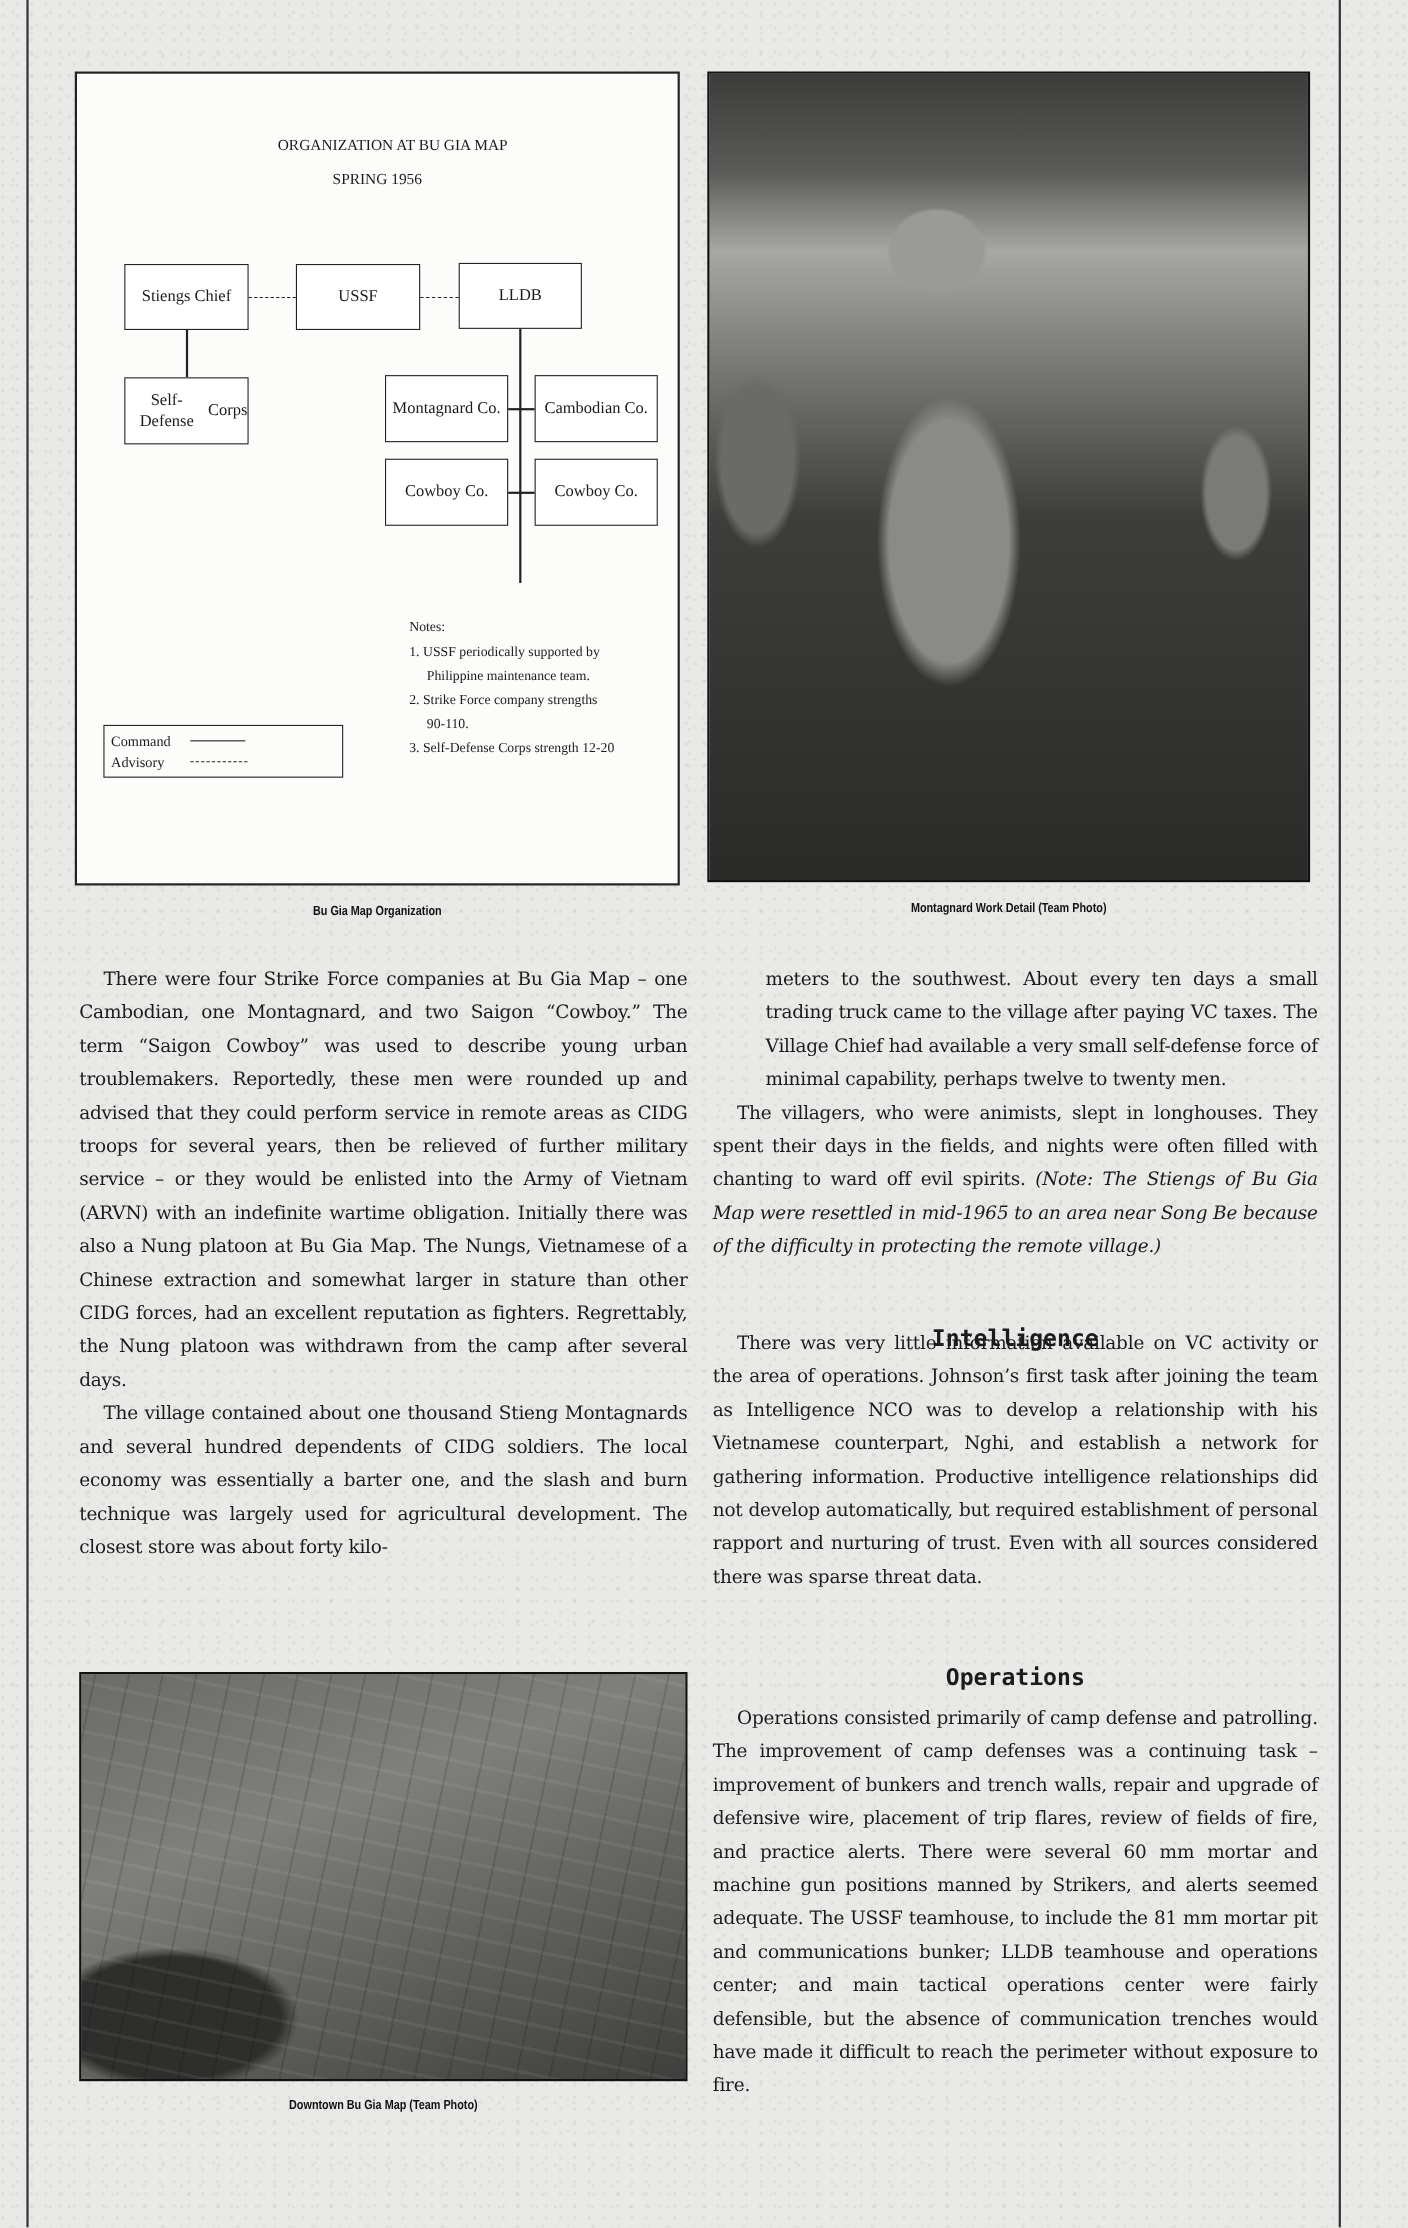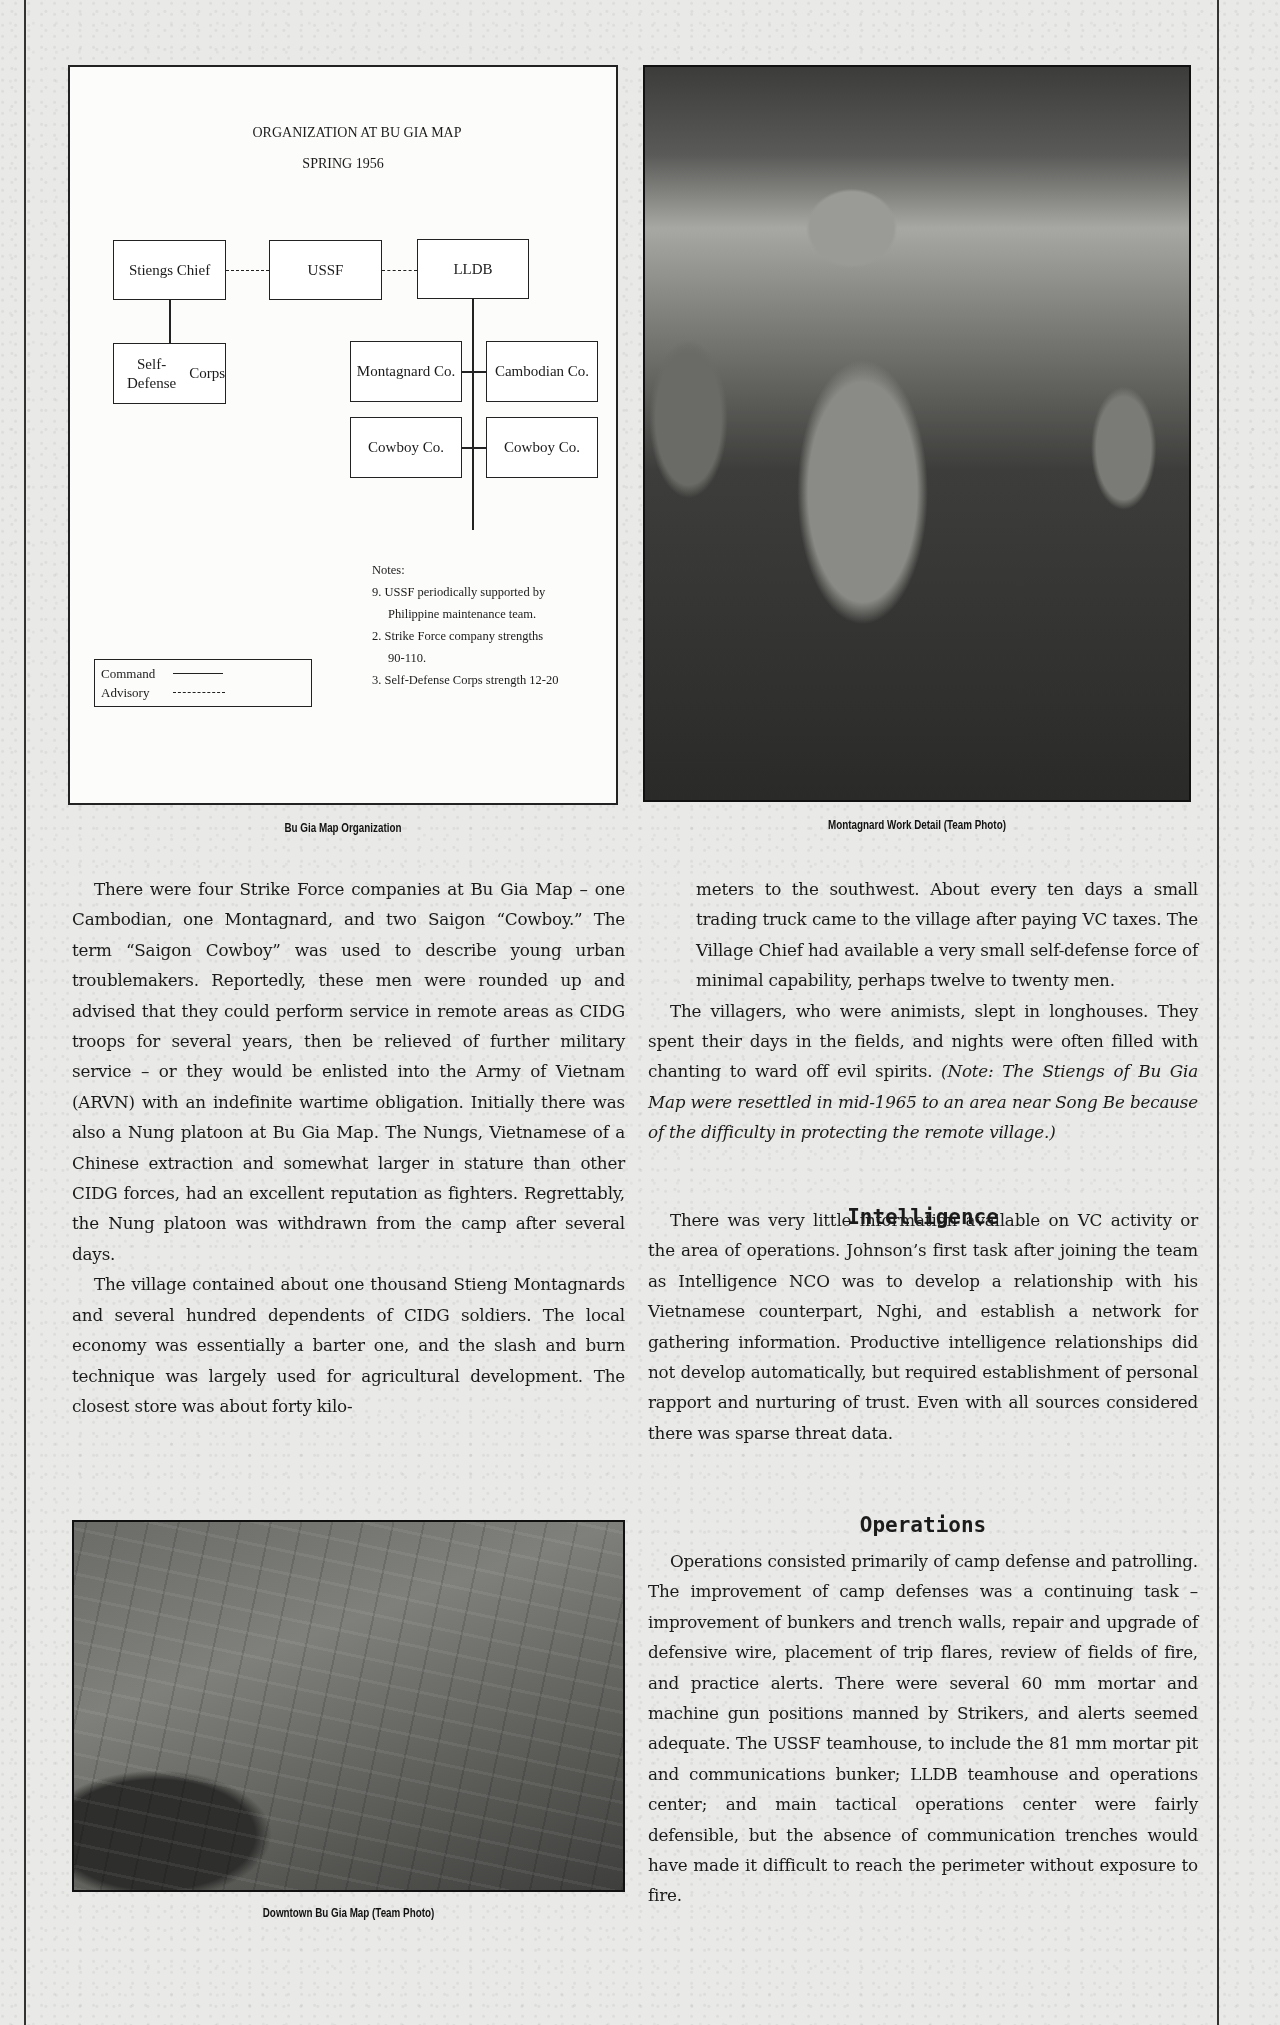--- a/index.html
+++ b/index.html
@@ -86,21 +86,21 @@
   <div class="ln" style="left:402px;top:232px;width:1.5px;height:231px;"></div>
   <div class="node" style="left:280px;top:274px;width:112px;height:61px;">Montagnard Co.</div>
   <div class="node" style="left:416px;top:274px;width:112px;height:61px;">Cambodian Co.</div>
   <div class="ln" style="left:392px;top:304px;width:24px;height:1.5px;"></div>
   <div class="node" style="left:280px;top:350px;width:112px;height:61px;">Cowboy Co.</div>
   <div class="node" style="left:416px;top:350px;width:112px;height:61px;">Cowboy Co.</div>
   <div class="ln" style="left:392px;top:380px;width:24px;height:1.5px;"></div>
 
   <div class="notes">
     <div>Notes:</div>
-    <div>9. USSF periodically supported by</div>
+    <div>1. USSF periodically supported by</div>
     <div class="ind">Philippine maintenance team.</div>
     <div>2. Strike Force company strengths</div>
     <div class="ind">90-110.</div>
     <div>3. Self-Defense Corps strength 12-20</div>
   </div>
 
   <div class="legend">
     <div class="row">
         <span class="lbl">Command</span>
         <span class="solid"></span>

